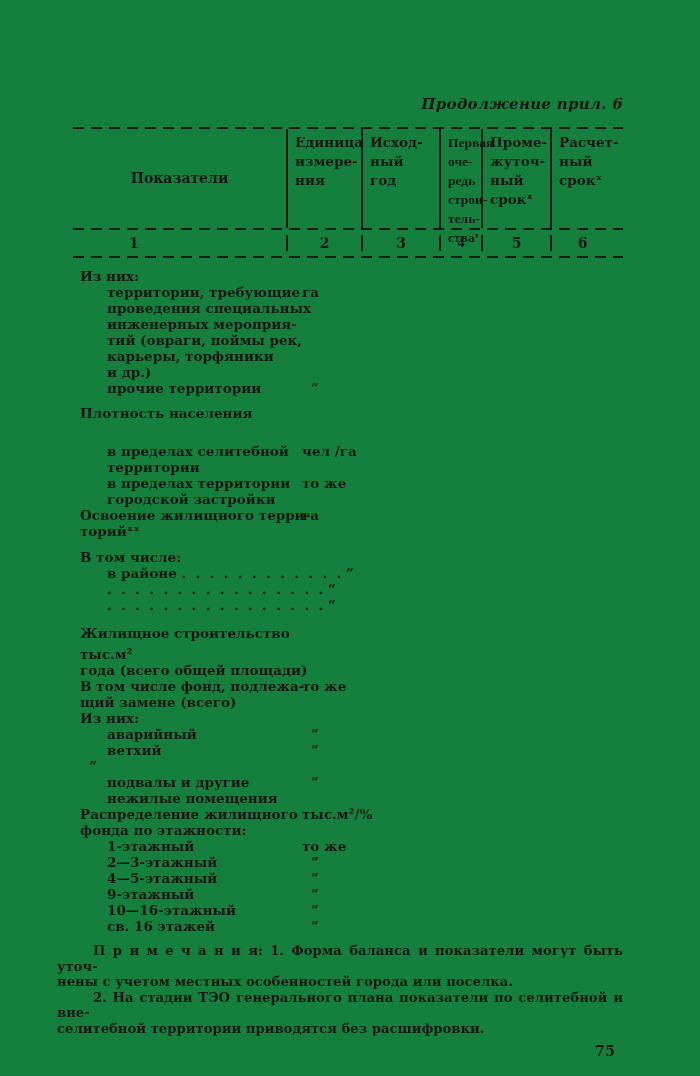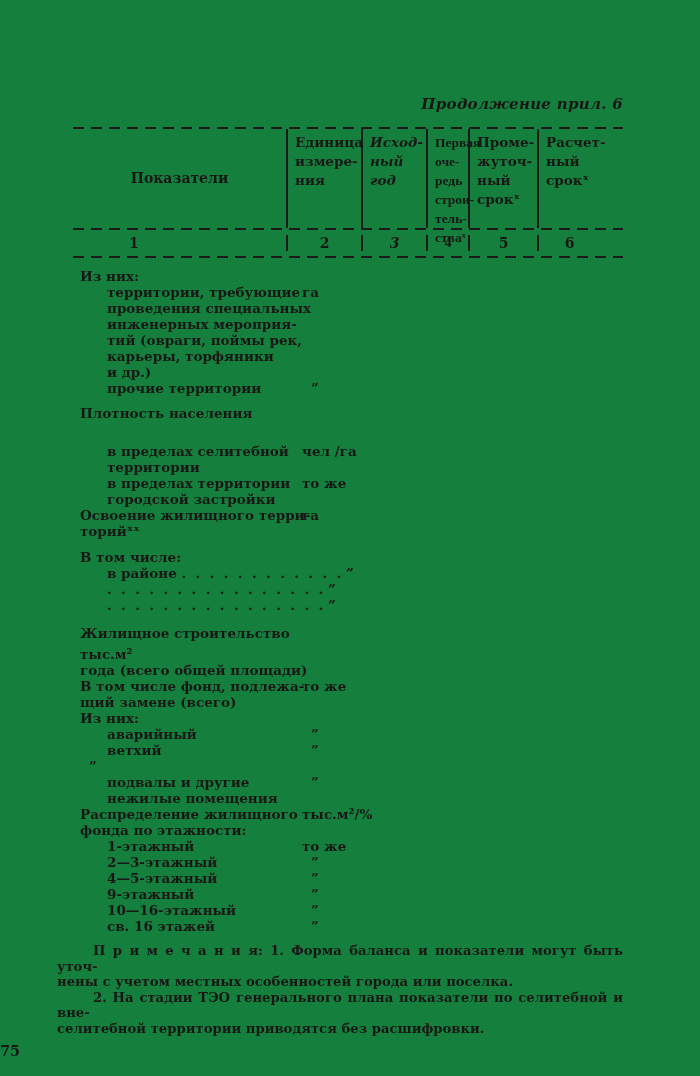--- a/index.html
+++ b/index.html
@@ -24,21 +24,21 @@
   .table{margin:14px 0 0 73px;width:550px;}
   .hline{
     height:2px;
     background:repeating-linear-gradient(90deg,#1c1b19 0 11px,transparent 11px 18px);
   }
   .thead{display:flex;height:99px;}
   .tnums{display:flex;height:26px;align-items:center;}
   .th,.tn{box-sizing:border-box;flex:0 0 auto;}
   .c0{width:215px;}
   .c1{width:75px;}
-  .c2{width:65px;font-style:italic;}
+  .c2{width:78px;}
   .c3{width:42px;font-family:Liberation Serif, serif;}
   .c4{width:69px;}
   .c5{width:61px;}
   .thead .th:not(:last-child),
   .tnums .tn:not(:last-child){border-right:2px solid #1c1b19;}
   .th{
     font-size:13.5px;line-height:19px;
     white-space:pre-line;
     padding:4px 2px 0 7px;
   }
@@ -54,21 +54,21 @@
   .unit.q{padding-left:9px;}
   .gap{width:100%;}
   .g5{height:5px;}.g9{height:9px;}.g10{height:10px;}
   .g12{height:12px;}.g22{height:22px;}
   
   .notes{margin:9px 0 0 57px;width:566px;font-size:13.2px;}
   .nline{line-height:15.5px;}
   .nind{text-indent:36px;}
   .nfill{text-align:justify;text-align-last:justify;}
   
-  .pagenum{margin:6px 85px 0 0;text-align:left;font-size:14.5px;}
+  .pagenum{margin:6px 85px 0 0;text-align:right;font-size:14.5px;}
 </style>
 </head>
 <body>
 
 <div class="page">
 
   <div class="title">Продолжение прил. 6</div>
 
   <div class="table">
     <div class="hline"></div>

